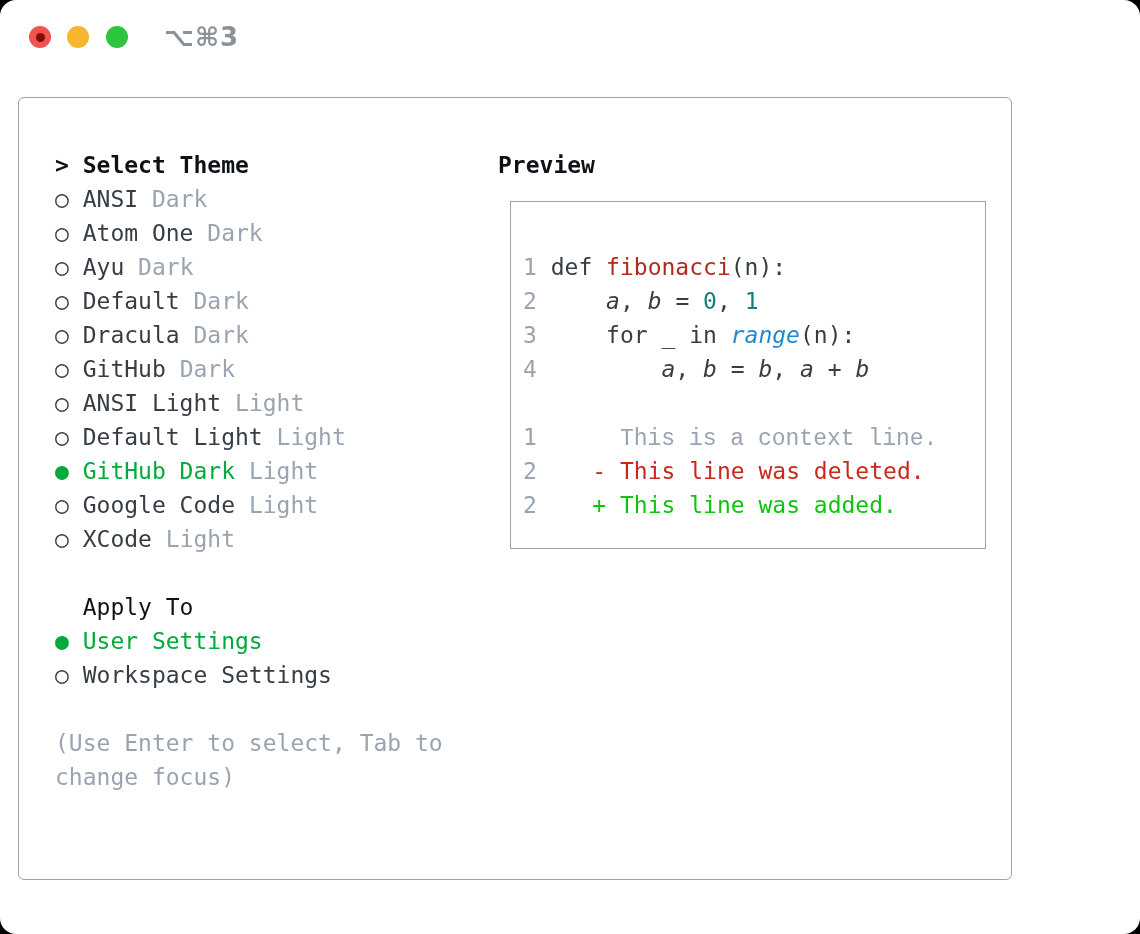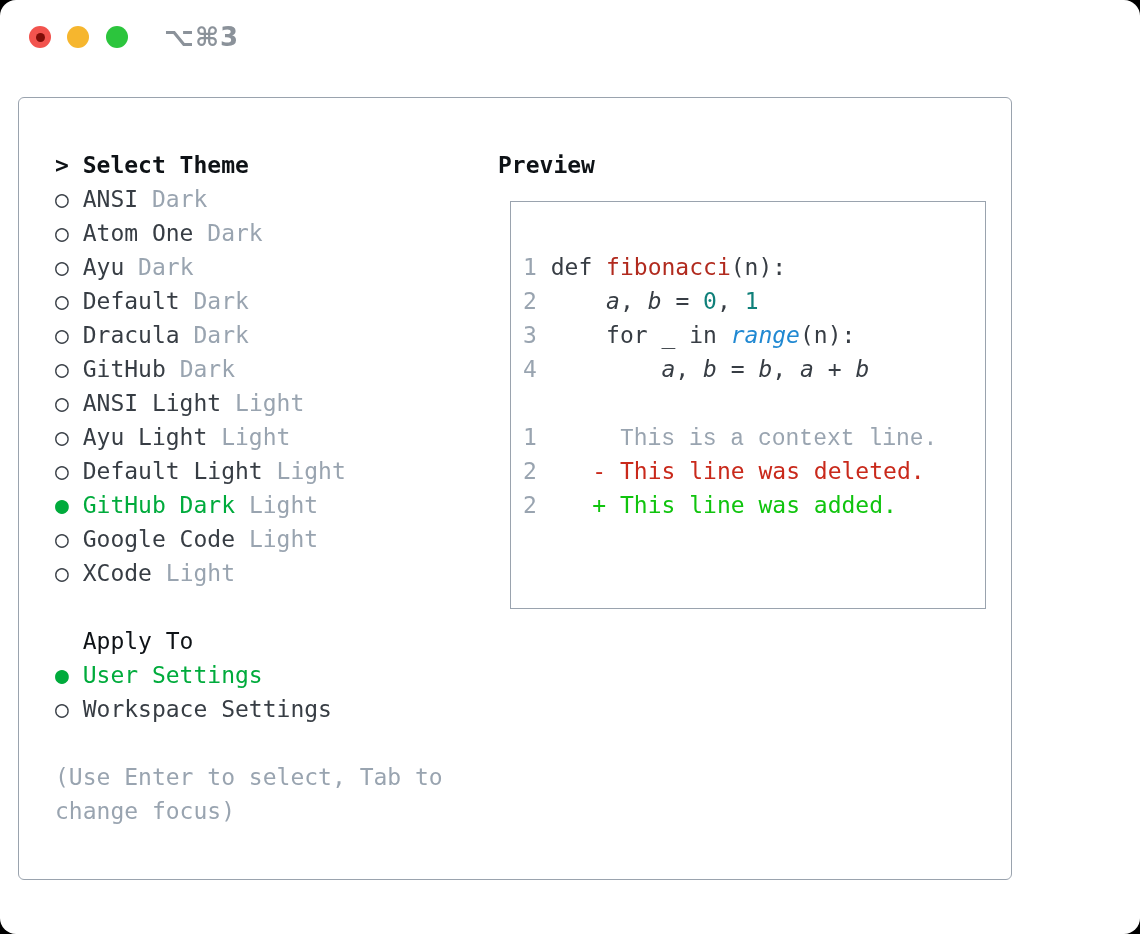--- a/index.html
+++ b/index.html
@@ -51,21 +51,21 @@
   .bullet.on{color:var(--green-ui,#00ab3c);}
   .tname{color:var(--text-dark,#373d44);}
   .tname.sel{color:var(--green-ui,#00ab3c);}
   .ttag{color:var(--muted,#99a4b0);}
   .apply-hdr{padding-left:2ch;color:var(--black,#0e1216);}
   .spacer{height:34px;}
   .hint{color:var(--muted,#99a4b0);}
   
   .preview-label{position:absolute;left:479px;top:50px;text-align:right;}
   .preview-box{
-    position:absolute;left:491px;top:103px;width:476px;height:408px;
+    position:absolute;left:491px;top:103px;width:476px;height:348px;
     border:1.5px solid var(--border,#9aa3ae);
     background:#fff;box-sizing:border-box;
   }
   .code-block{position:absolute;left:12px;top:48px;}
   .lnum{color:var(--muted,#99a4b0);}
   .c-p{color:var(--text-dark,#373d44);}
   .c-f{color:var(--red-func,#b12a1e);}
   .c-n{color:var(--teal-num,#10807a);}
   .c-b{color:var(--blue-builtin,#2189d2);font-style:italic;}
   .c-v{color:var(--text-dark,#373d44);font-style:italic;}
@@ -90,21 +90,20 @@
     <div class="left-col">
       <div class="line"><span class="prefix hdr">&gt;</span><span class="hdr">Select Theme</span></div>
       <div>
           <div class="line"><span class="bullet">○</span><span class="tname">ANSI</span> <span class="ttag">Dark</span></div>
           <div class="line"><span class="bullet">○</span><span class="tname">Atom One</span> <span class="ttag">Dark</span></div>
           <div class="line"><span class="bullet">○</span><span class="tname">Ayu</span> <span class="ttag">Dark</span></div>
           <div class="line"><span class="bullet">○</span><span class="tname">Default</span> <span class="ttag">Dark</span></div>
           <div class="line"><span class="bullet">○</span><span class="tname">Dracula</span> <span class="ttag">Dark</span></div>
           <div class="line"><span class="bullet">○</span><span class="tname">GitHub</span> <span class="ttag">Dark</span></div>
           <div class="line"><span class="bullet">○</span><span class="tname">ANSI Light</span> <span class="ttag">Light</span></div>
-          <div class="line"><span class="bullet">○</span><span class="tname">Ayu Light</span> <span class="ttag">Light</span></div>
           <div class="line"><span class="bullet">○</span><span class="tname">Default Light</span> <span class="ttag">Light</span></div>
           <div class="line"><span class="bullet on">●</span><span class="tname sel">GitHub Dark</span> <span class="ttag">Light</span></div>
           <div class="line"><span class="bullet">○</span><span class="tname">Google Code</span> <span class="ttag">Light</span></div>
           <div class="line"><span class="bullet">○</span><span class="tname">XCode</span> <span class="ttag">Light</span></div>
         </div>
       <div class="spacer"></div>
       <div class="line apply-hdr">Apply To</div>
       <div>
           <div class="line"><span class="bullet on">●</span><span class="tname sel">User Settings</span></div>
           <div class="line"><span class="bullet">○</span><span class="tname">Workspace Settings</span></div>

